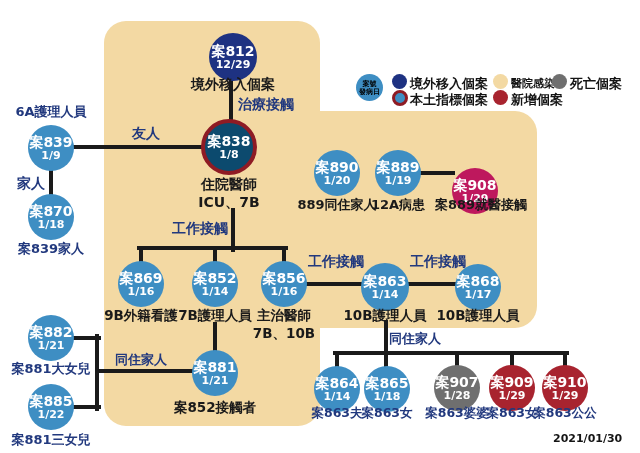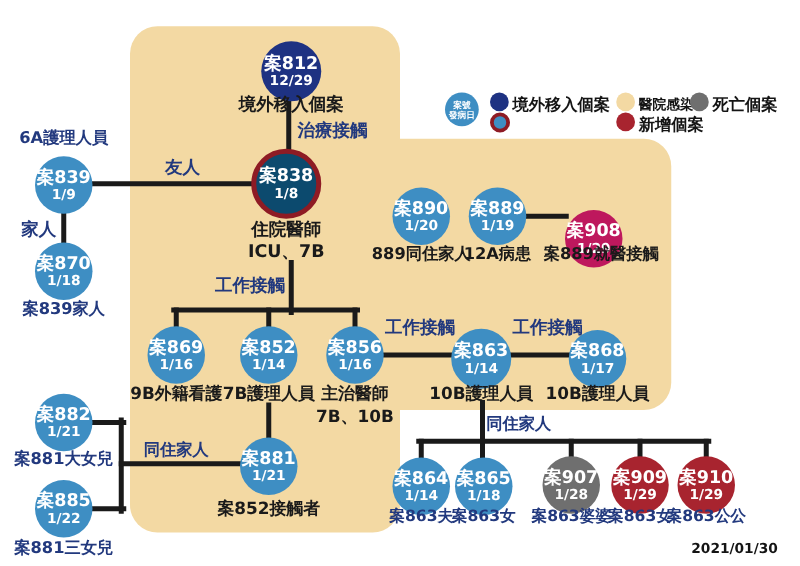--- a/index.html
+++ b/index.html
@@ -10,21 +10,21 @@
   .node{position:absolute;border-radius:50%;display:flex;flex-direction:column;align-items:center;
         justify-content:center;color:#ffffff;font-weight:bold;text-align:center;box-sizing:content-box;}
   .node .cn{font-size:14px;line-height:15px;letter-spacing:0;}
   .node .dt{font-size:11px;line-height:12px;}
   .lbl{position:absolute;transform:translate(-50%,-50%);font-weight:bold;white-space:nowrap;text-align:center;}
   .navy{color:#22397e;}
   .blk{color:#1a1a1a;}
   .title{position:absolute;left:391px;top:11px;font-size:45px;line-height:1.05;font-weight:900;
          color:#141414;letter-spacing:3px;}
   .lg-badge{position:absolute;left:356px;top:74px;width:27px;height:27px;border-radius:50%;
-            background:#3e8ec3;color:#ffffff;display:flex;flex-direction:column;align-items:center;
+            background:#3e8ec3;color:#000000;display:flex;flex-direction:column;align-items:center;
             justify-content:center;font-weight:bold;}
   .lg-badge .b1{font-size:7px;line-height:8px;}
   .lg-badge .b2{font-size:7px;line-height:8px;}
   .lg-dot{position:absolute;border-radius:50%;width:15px;height:15px;}
   .d-imported{background:#1e3282;left:392px;top:74px;}
   .d-hospital{background:#f3d9a3;left:493px;top:74px;}
   .d-death{background:#6f6f6f;left:552px;top:74px;}
   .d-index{background:#3e8ec3;border:3px solid #8e1b24;width:10px;height:10px;left:392px;top:90px;}
   .d-new{background:#a8242f;left:493px;top:90px;}
   .lg-label{position:absolute;font-weight:bold;color:#141414;white-space:nowrap;}
@@ -50,20 +50,21 @@
   <span class="lg-dot d-imported"></span>
   <span class="lg-label l0">境外移入個案</span>
 
   <span class="lg-dot d-hospital"></span>
   <span class="lg-label l1">醫院感染</span>
 
   <span class="lg-dot d-death"></span>
   <span class="lg-label l2">死亡個案</span>
 
   <span class="lg-dot d-index"></span>
+  <span class="lg-label l3">本土指標個案</span>
 
   <span class="lg-dot d-new"></span>
   <span class="lg-label l4">新增個案</span>
 
   <div id="layer-regions">
       <div class="region" style="left: 104px; top: 21px; width: 216px; height: 405px;"></div>
       <div class="region" style="left: 230px; top: 111px; width: 307px; height: 217px;"></div>
     </div>
   <div id="layer-segments">
       <div class="seg" style="left: 229px; top: 79px; width: 4px; height: 45px;"></div>

